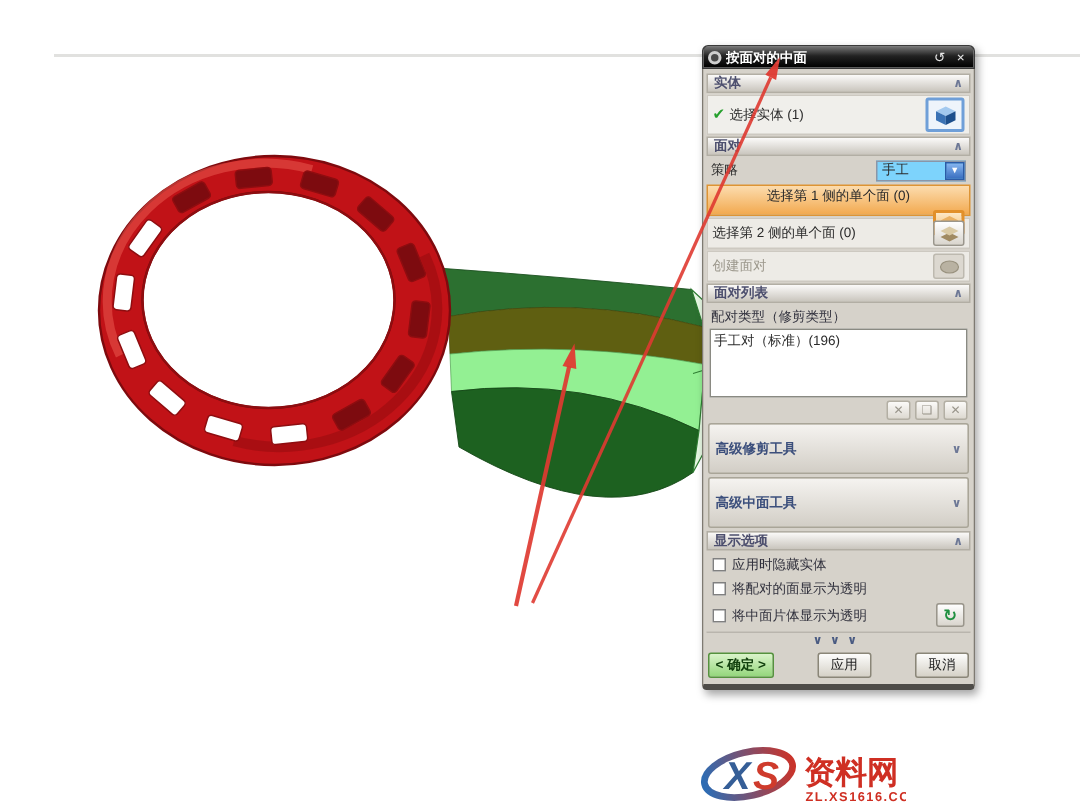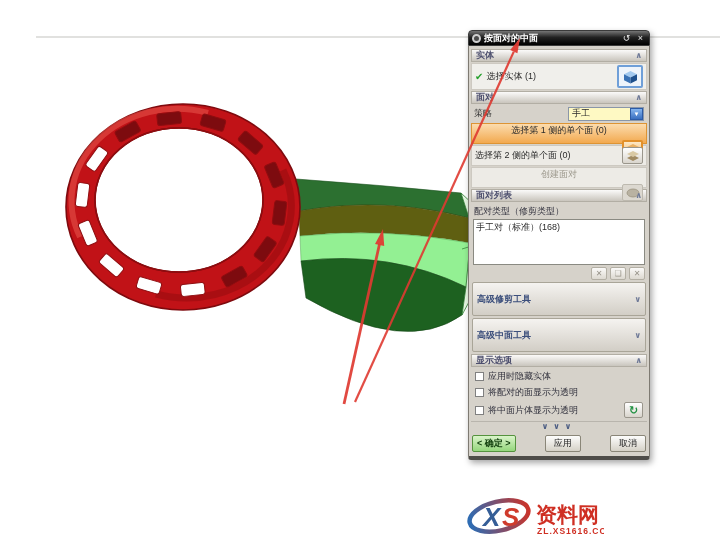--- a/index.html
+++ b/index.html
@@ -25,31 +25,31 @@
 
   .sec { height:13px; margin:1px 0; background:linear-gradient(#fbfaf9,#c9c5bd);
     border:1px solid #b2aea4; display:flex; justify-content:space-between;
     align-items:center; padding:0 4px; font-weight:bold; color:#4d4f6e; }
   .chev { color:#6d7896; font-size:8px; font-weight:bold; }
 
   .selrow { height:21px; margin:1px 0; background:#edebe6; border:1px solid #cdc9c1;
     display:flex; align-items:center; gap:3px; padding:0 3px; }
   .selrow.big { height:27px; background:#f0efeb; }
   .selrow.active { background:linear-gradient(#fcdcae,#f2a94f); border-color:#dd9434;flex-direction:column; }
-  .selrow.disabled { color:#9b978b;flex-direction:column; }
+  .selrow.disabled { color:#9b978b; }
   .check { color:#25a02c; font-size:10px; font-weight:bold; }
   .iconbtn { margin-left:auto; width:21px; height:17px; flex:0 0 auto;
     background:linear-gradient(#ffffff,#d9d5cd); border:1px solid #9a968c;
     border-radius:2px; display:flex; align-items:center; justify-content:center; }
   .iconbtn.hl { border:2px solid #e2902a; background:linear-gradient(#fde8c6,#f5bc6d); }
   .iconbtn.blue { width:26px; height:23px; border:2px solid #6f9fd8; background:#eef4fb; }
   .iconbtn.dis { border-color:#bdb9af; background:#dcd8d0; }
 
   .combo-row { height:17px; margin:1px 0; display:flex; align-items:center; padding:0 3px; }
-  .combo { width:76px; height:14px; margin-left:auto; background:#fef9c3;
+  .combo { width:60px; height:14px; margin-left:auto; background:#7dd3fc;
     border:1px solid #8a96a8; display:flex; align-items:center; padding-left:3px; }
   .combo-val { flex:1; }
   .combo-arrow { width:13px; height:12px; background:linear-gradient(#85b5ef,#3a6fc0);
     border:1px solid #2c5ba6; color:#fff; font-size:6px; display:flex;
     align-items:center; justify-content:center; }
 
   .lbl2 { margin:3px 3px 1px 3px; color:#33333f; }
   .listbox { height:46px; margin:0 2px; background:#fff; border:1px solid #8a8a82;
     padding:1px 2px; overflow:hidden; }
   .listbtns { display:flex; justify-content:flex-end; gap:3px; margin:2px 2px 1px 0; }
@@ -188,21 +188,21 @@
           </svg>
         </span>
       </div>
 
       <div class="sec">
         <span>面对列表</span>
         <span class="chev">∧</span>
       </div>
       <div class="lbl2">配对类型（修剪类型）</div>
       <div class="listbox">
-        <div>手工对（标准）(168)</div>
+        <div>手工对（标准）(196)</div>
       </div>
       <div class="listbtns">
         <span class="lbtn">✕</span>
         <span class="lbtn">❏</span>
         <span class="lbtn">✕</span>
       </div>
 
       <div class="bar">
         <span>高级修剪工具</span>
         <span class="chev">∨</span>

